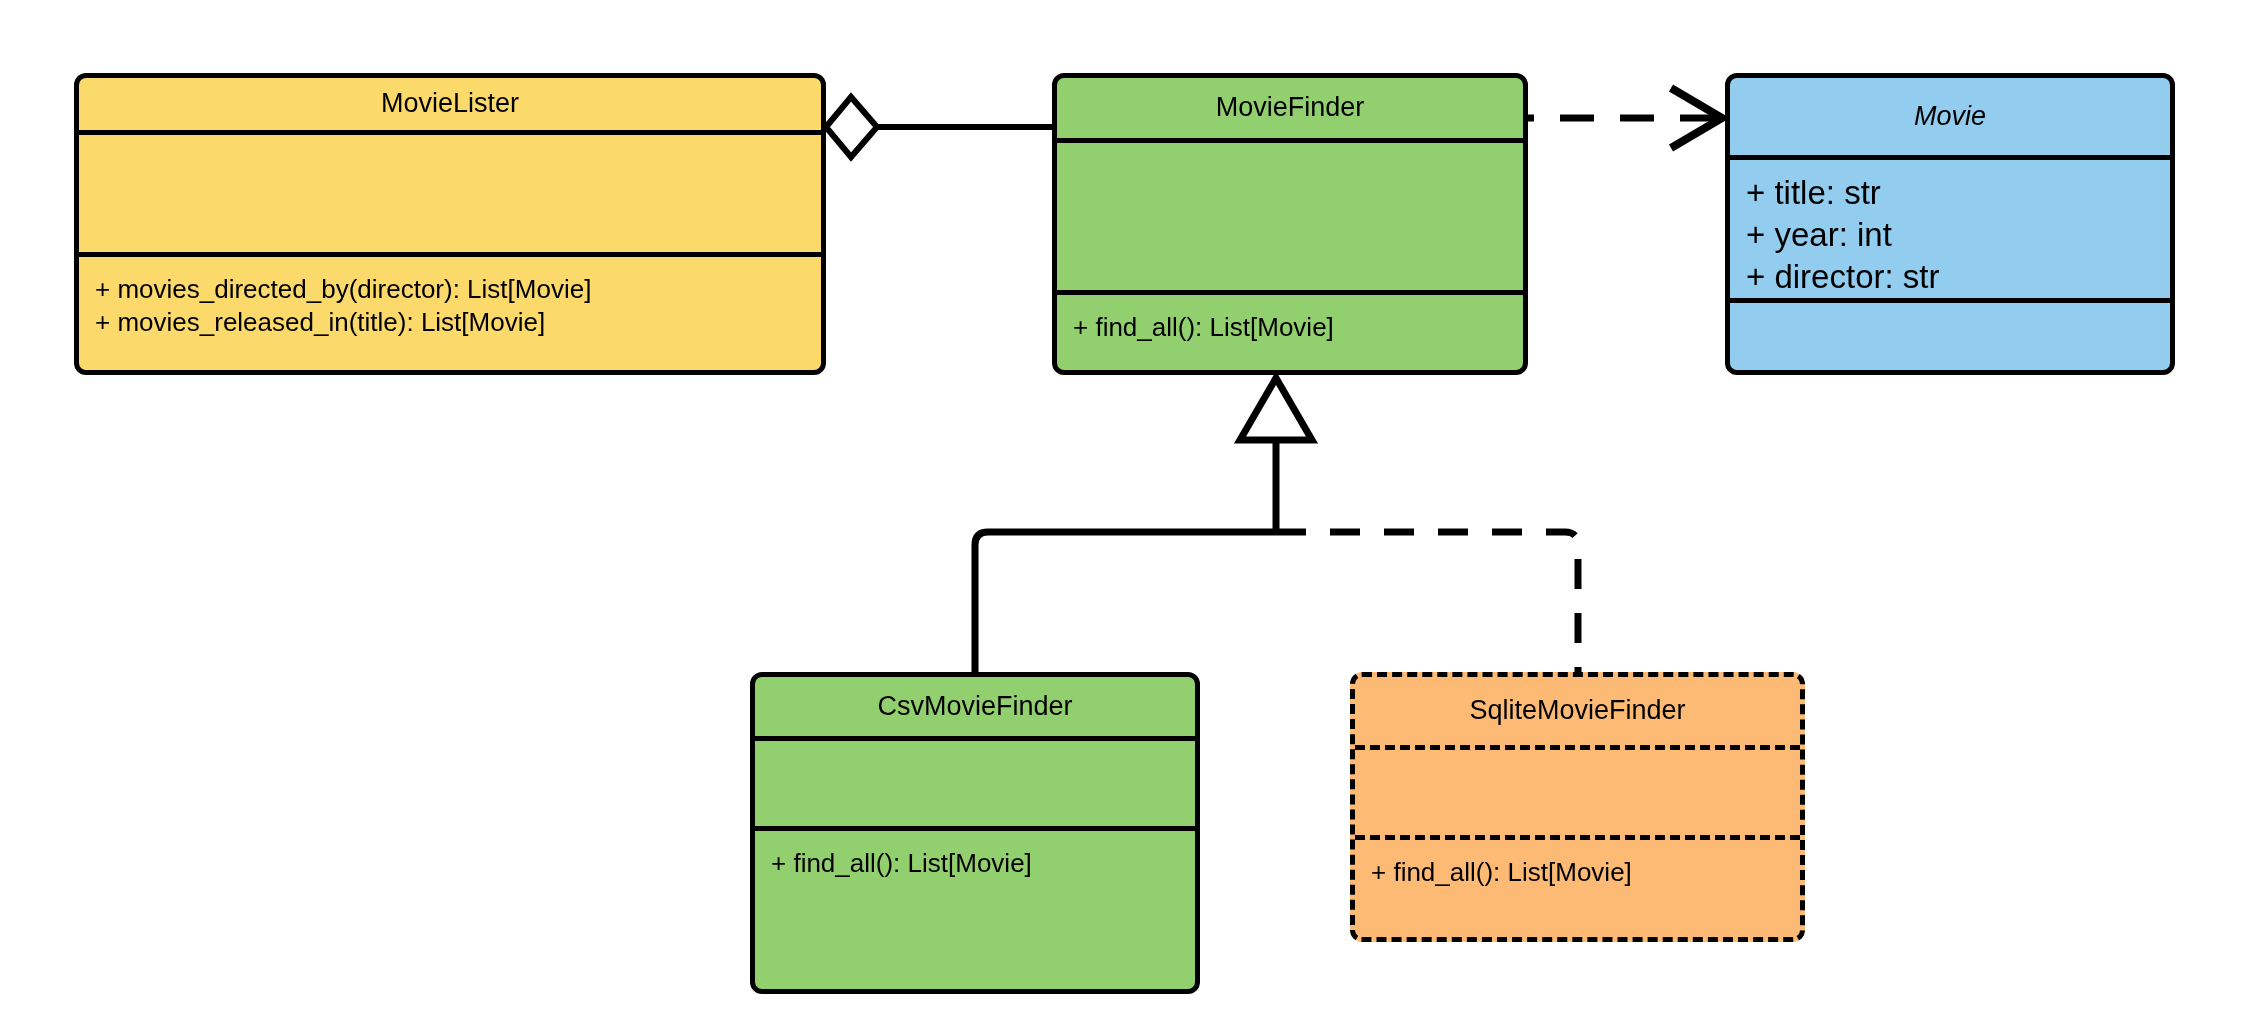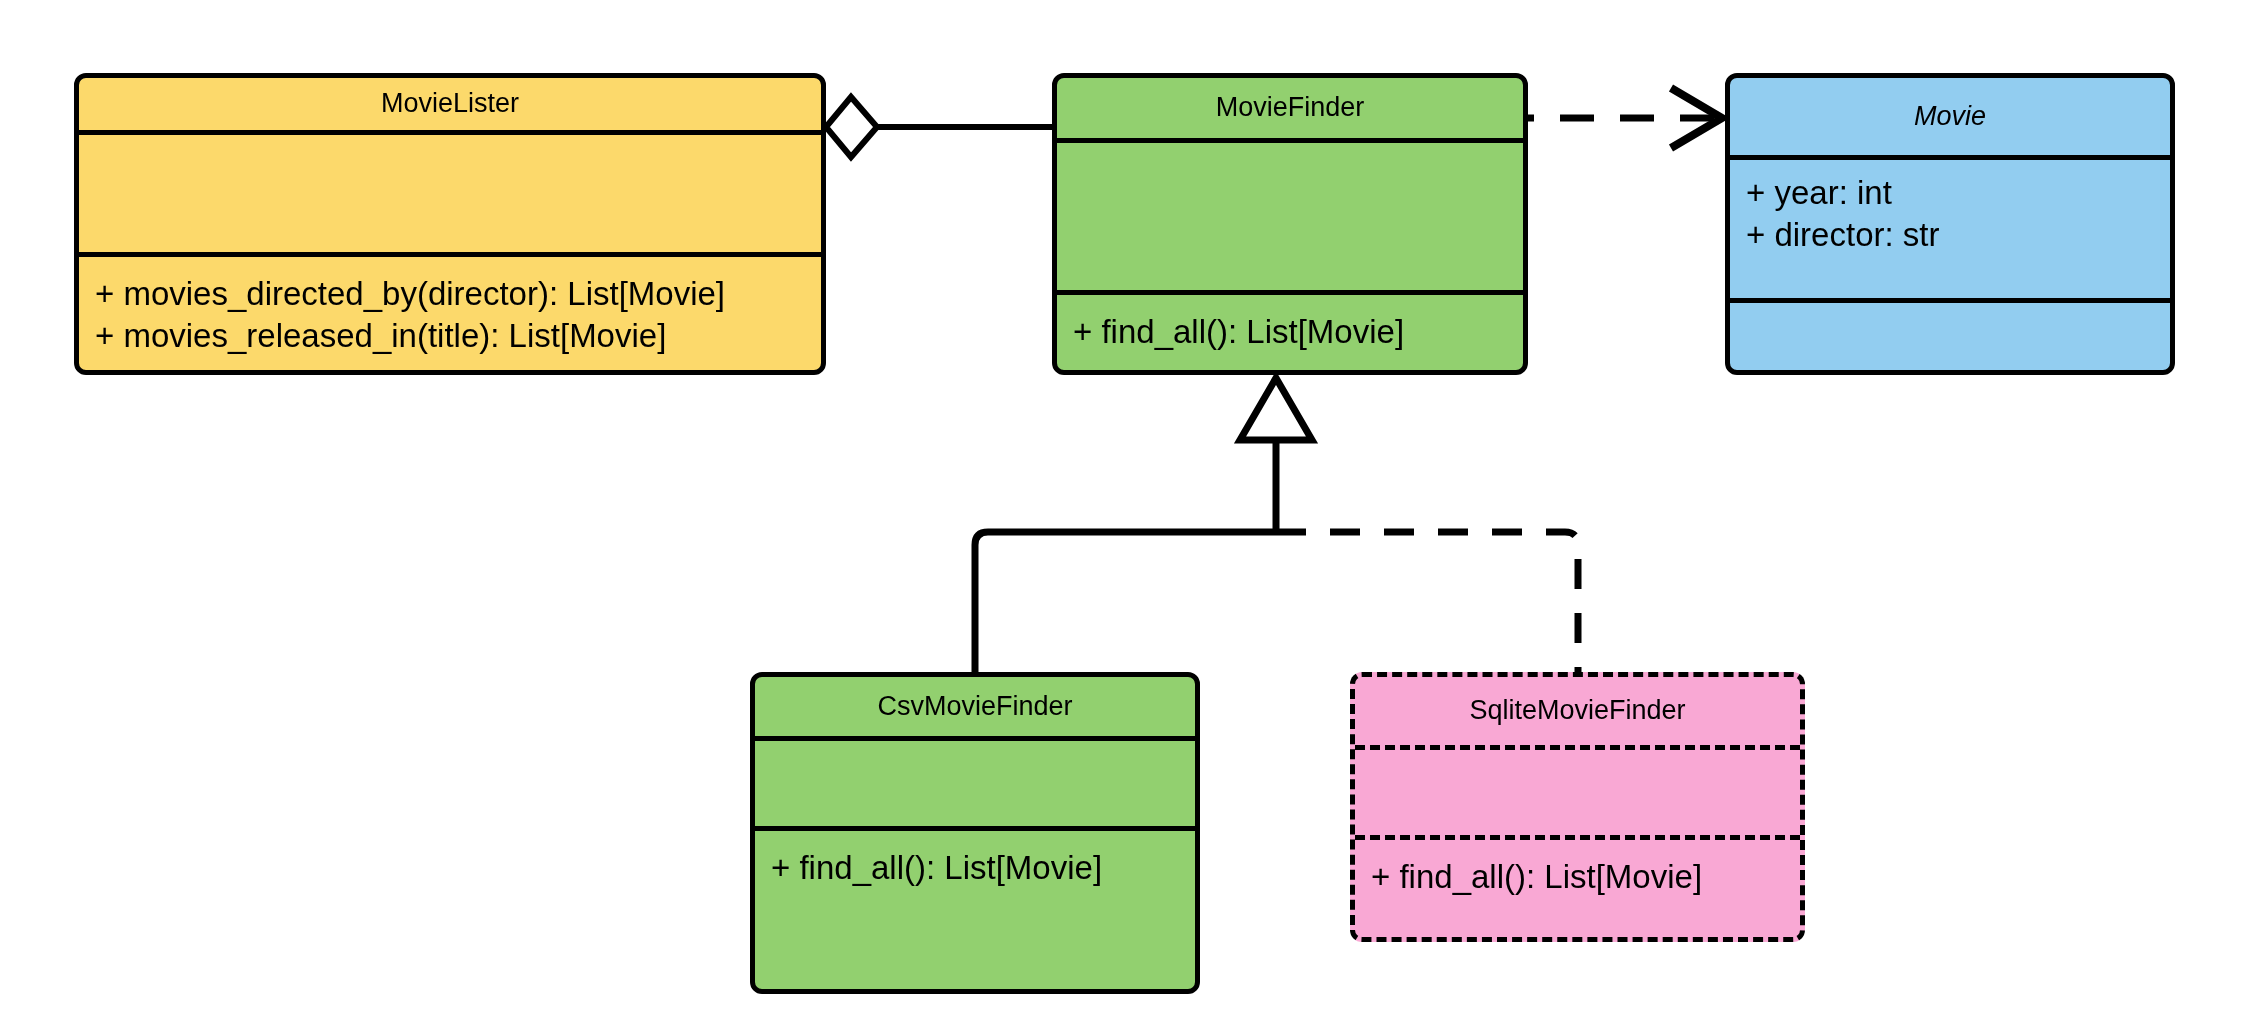--- a/index.html
+++ b/index.html
@@ -61,21 +61,21 @@
     color: #000000;
     line-height: 1.28;
     flex: none;
   }
   .uml-class.dashed .cls-attrs {
     border-bottom-style: dashed;
   }
   .cls-ops {
     box-sizing: border-box;
     padding: 16px 16px 10px 16px;
-    font-size: 33px;
+    font-size: 26px;
     color: #000000;
     line-height: 1.28;
     flex: 1 1 auto;
   }
   .row-line {
     white-space: pre;
   }
   .empty-compartment {
     min-height: 10px;
   }
@@ -120,35 +120,36 @@
     <div class="cls-title" style="height:65px;">MovieFinder</div>
     <div class="cls-attrs empty-compartment" style="height:152px;"></div>
     <div class="cls-ops">
       <div class="row-line">+ find_all(): List[Movie]</div>
     </div>
   </div>
 
   <div class="uml-class" id="cls-movie" style="left:1725px; top:73px; width:450px; height:302px; background:#92CDF0;">
     <div class="cls-title" style="height:82px;font-style:italic;">Movie</div>
     <div class="cls-attrs" style="height:143px; padding-top:12px;">
+      <div class="row-line">+ title: str</div>
       <div class="row-line">+ year: int</div>
       <div class="row-line">+ director: str</div>
     </div>
     <div class="cls-ops empty-compartment"></div>
   </div>
 
   <div class="uml-class" id="cls-csv-movie-finder" style="left:750px; top:672px; width:450px; height:322px; background:#92D06F;">
     <div class="cls-title" style="height:64px;">CsvMovieFinder</div>
     <div class="cls-attrs empty-compartment" style="height:90px;"></div>
     <div class="cls-ops">
       <div class="row-line">+ find_all(): List[Movie]</div>
     </div>
   </div>
 
-  <div class="uml-class dashed" id="cls-sqlite-movie-finder" style="left:1350px; top:672px; width:455px; height:270px; background:#f9a8d4;border-radius:12px;">
+  <div class="uml-class dashed" id="cls-sqlite-movie-finder" style="left:1350px; top:672px; width:455px; height:270px; background:#fdba74;border-radius:12px;">
     <div class="cls-title" style="height:73px;">SqliteMovieFinder</div>
     <div class="cls-attrs empty-compartment" style="height:90px;"></div>
     <div class="cls-ops">
       <div class="row-line">+ find_all(): List[Movie]</div>
     </div>
   </div>
 
 </div>
 
 </body></html>

